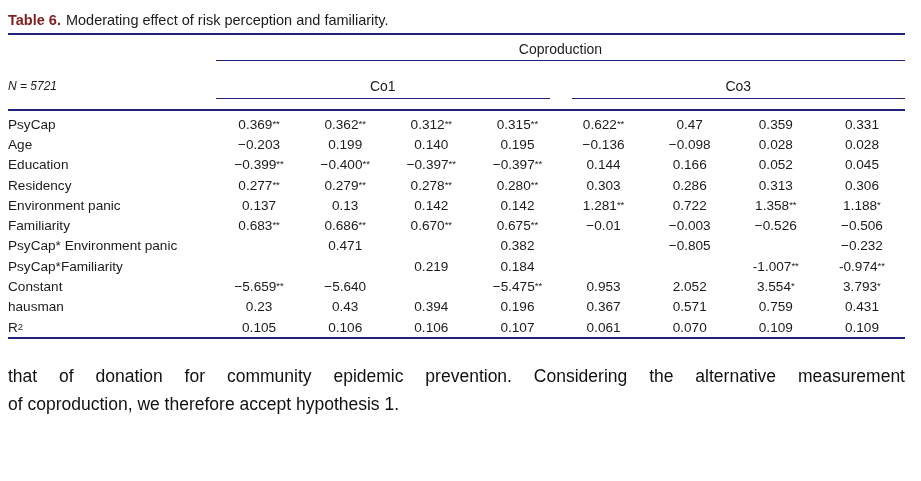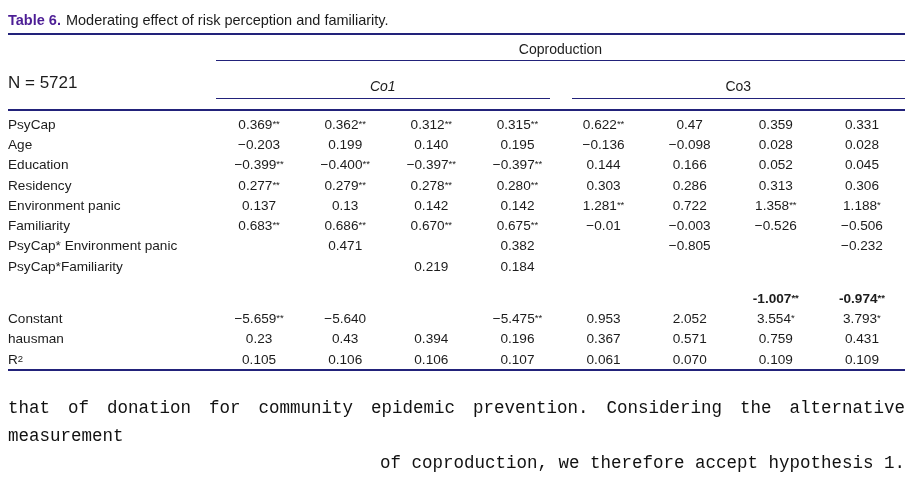--- a/index.html
+++ b/index.html
@@ -6,77 +6,77 @@
   body {
     width: 921px; height: 481px;
     font-family: "Liberation Sans", sans-serif;
     color: #1c1c1c;
     overflow: hidden;
   }
   .page { padding: 6px 16px 0 8px; width: 897px; }
 
   
   .title-row { font-size: 14.5px; padding: 6px 0 5px 0; }
-  .title-label { color: #4c1d95; font-weight: 700; margin-right: 5px; }
+  .title-label { color: #7f1d1d; font-weight: 700; margin-right: 5px; }
   .title-rule { border-bottom: 2px solid #22227a; }
 
   
   .tbl {
     display: grid;
     grid-template-columns: 208px repeat(8, 1fr);
     width: 897px;
   }
   .group-head {
     grid-row: 1; grid-column: 2 / 10;
     text-align: center; font-size: 14px;
     padding: 6px 0 3px 0;
     border-bottom: 1.8px solid #22227a;
   }
   .n-cell {
     grid-row: 2; grid-column: 1;
-    align-self: end; padding-bottom: 6px; font-size: 17px;
+    align-self: end; padding-bottom: 6px; font-size: 12px; font-style: italic;
   }
   .sub {
     grid-row: 2; height: 33px;
     display: flex; align-items: flex-end; justify-content: center;
     padding-bottom: 4px; font-size: 14px;
     border-bottom: 1.8px solid #22227a;
   }
-  .sub1 { grid-column: 2 / 6; margin-right: 11px; font-style: italic; }
+  .sub1 { grid-column: 2 / 6; margin-right: 11px; }
   .sub2 { grid-column: 6 / 10; margin-left: 11px; }
   .head-rule {
     grid-column: 1 / 10; height: 10px;
     border-bottom: 2.5px solid #22227a; margin-bottom: 3px;
   }
   .cell {
     height: 20.3px; display: flex; align-items: center;
     font-size: 13.6px; white-space: nowrap;
   }
   .label-cell { justify-content: flex-start; }
   .value-cell { justify-content: center; }
-  .bold { font-weight: 700; margin-top: 32px; }
+  .bold { font-weight: 400; }
   sup {
     font-size: 9.5px; line-height: 0;
     position: relative; top: -0.5px; vertical-align: super;
   }
   .bottom-rule { border-bottom: 2.5px solid #22227a; width: 897px; }
 
   
   .footnotes { padding-top: 3px; font-size: 13.6px; }
   .footnote { line-height: 19px; }
   .footnote i { font-style: italic; }
 
   
   .para {
     margin-top: 24px;
-    font-family: Liberation Mono, monospace;
+    font-family: Liberation Sans, sans-serif;
     font-size: 17.5px; line-height: 27.5px; color: #111111;
   }
   .para-l1 { text-align: justify; text-align-last: justify; }
-  .para-l2 { text-align: right; }
+  .para-l2 { text-align: left; }
 </style>
 </head>
 <body>
 
 <div class="page">
 
   <div class="title-row">
     <span class="title-label">Table 6.</span><span>Moderating effect of risk perception and familiarity.</span>
   </div>
   <div class="title-rule"></div>

